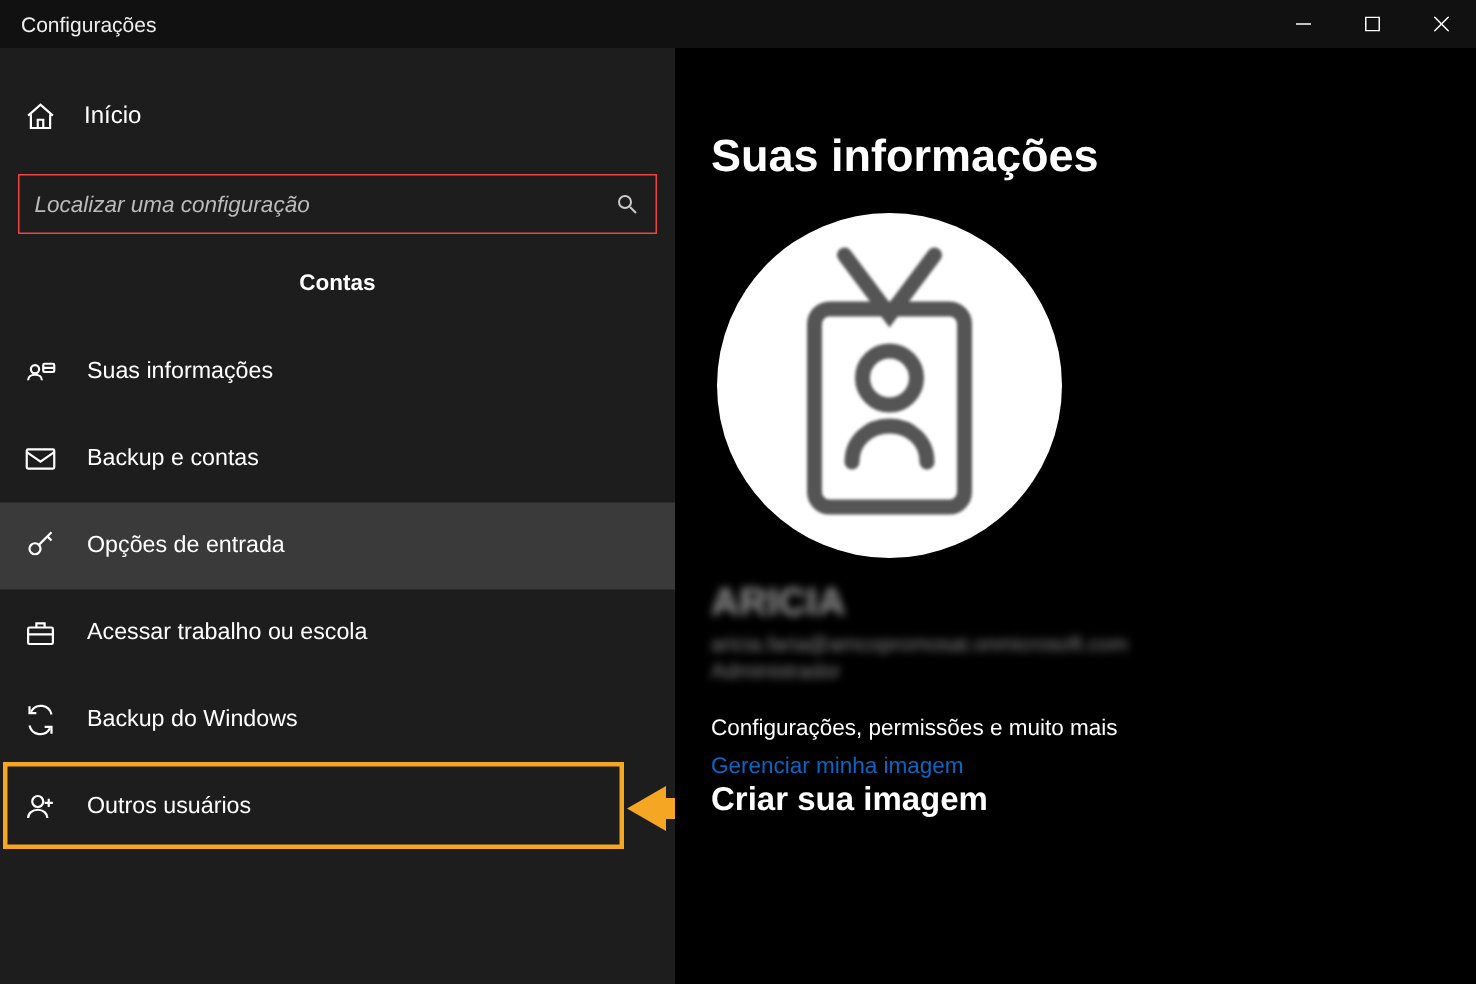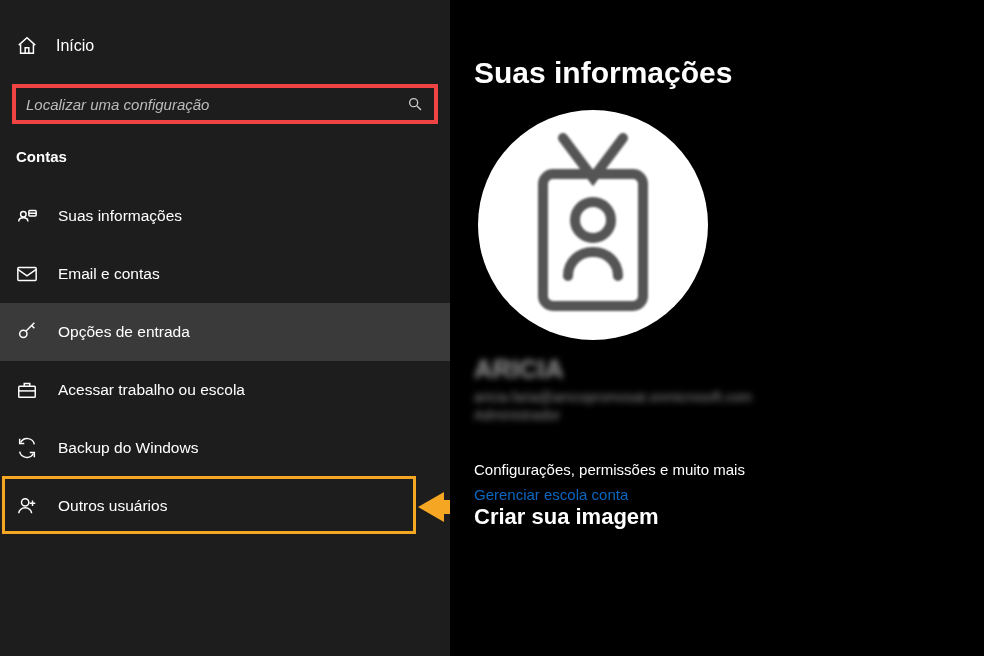--- a/index.html
+++ b/index.html
@@ -8,49 +8,70 @@
   .titlebar { height: 32px; display: flex; align-items: center; justify-content: space-between; background: #111; }
   .titlebar .title { padding-left: 14px; font-size: 14px; color: #eee; }
   .win-controls { display: flex; height: 32px; }
   .win-btn { width: 46px; height: 32px; display: flex; align-items: center; justify-content: center; color: #fff; font-size: 12px; cursor: pointer; }
   .body { flex: 1; display: flex; background: #000; }
   .sidebar { width: 450px; background: #1d1d1d; display: flex; flex-direction: column; position: relative; padding-top: 24px; }
   .home-row { display: flex; align-items: center; height: 44px; padding: 0 16px; gap: 18px; cursor: pointer; }
   .home-row .icon { width: 22px; height: 22px; display:flex; align-items:center; justify-content:center; }
   .home-row .label { font-size: 16px; color: #fff; }
   .search-wrap { margin: 16px 12px 18px 12px; }
-  .search-box { display: flex; align-items: center; height: 40px; border: 4px solid #ef4444; background: #1d1d1d; padding: 0 10px; }
+  .search-box { display: flex; align-items: center; height: 40px; border: 1px solid #ef4444; background: #1d1d1d; padding: 0 10px; }
   .search-box input { flex: 1; background: transparent; border: none; color: #eee; font-size: 15px; outline: none; }
   .search-box input::placeholder { color: #bbb; font-style: italic; }
   .search-box .sicon { width: 18px; height: 18px; display:flex; align-items:center; justify-content:center; color:#ccc; }
-  .section-label { padding: 6px 16px 12px 16px; font-size: 15px; font-weight: 600; color: #fff; }
+  .section-label { padding: 6px 16px 12px 16px; font-size: 15px; font-weight: 600; color: #fff; text-align: center; }
   .nav { display: flex; flex-direction: column; margin-top: 10px; }
   .nav-item { display: flex; align-items: center; height: 58px; padding: 0 16px; gap: 20px; cursor: pointer; color: #fff; }
   .nav-item.selected { background: #3a3a3a; text-align: right; }
   .nav-item .nicon { width: 22px; height: 22px; display:flex; align-items:center; justify-content:center; color:#fff; }
   .nav-item .nlabel { font-size: 15.5px; }
   .highlight { position: absolute; border: 3px solid #f5a623; pointer-events: none; }
   .arrow { position: absolute; pointer-events: none; }
   .main { flex: 1; background: #000; padding: 56px 20px 20px 24px; position: relative; overflow: hidden; }
   .main h1 { font-size: 30px; font-weight: 600; margin-bottom: 20px; }
   .avatar-wrap { width: 230px; height: 230px; border-radius: 50%; background: #fff; display:flex; align-items:center; justify-content:center; margin-left: 4px; margin-bottom: 14px; }
   .avatar-wrap svg { filter: blur(1.0px); }
   .uname { font-size: 26px; font-weight: 700; color: #999; filter: blur(3px); margin-top: 6px; }
   .uemail { font-size: 14px; color: #888; filter: blur(3px); margin-top: 4px; word-break: break-all; }
   .urole { font-size: 14px; color: #888; filter: blur(3px); margin-top: 2px; }
-  .info-line { font-size: 15px; color: #fff; margin-top: 38px; }
+  .info-line { font-size: 15px; color: #fff; margin-top: 22px; }
   .link { font-size: 15px; color: #0a66c2; margin-top: 8px; cursor: pointer; display:inline-block; }
   .main h2 { font-size: 22px; font-weight: 600; }
   svg { display:block; }
 </style>
 </head>
 <body>
 
 <div class="window">
 
+  <div class="titlebar">
+    <div class="title">Configurações</div>
+    <div class="win-controls">
+      <div class="win-btn">
+        <svg width="10" height="10" viewBox="0 0 10 10">
+            <line x1="0" y1="5" x2="10" y2="5" stroke="#fff" stroke-width="1"></line>
+          </svg>
+      </div>
+      <div class="win-btn">
+        <svg width="10" height="10" viewBox="0 0 10 10">
+            <rect x="0.5" y="0.5" width="9" height="9" fill="none" stroke="#fff" stroke-width="1"></rect>
+          </svg>
+      </div>
+      <div class="win-btn">
+        <svg width="10" height="10" viewBox="0 0 10 10">
+            <line x1="0" y1="0" x2="10" y2="10" stroke="#fff" stroke-width="1"></line>
+            <line x1="10" y1="0" x2="0" y2="10" stroke="#fff" stroke-width="1"></line>
+          </svg>
+      </div>
+    </div>
+  </div>
 
   <div class="body">
 
     <div class="sidebar">
 
       <div class="home-row">
         <span class="icon">
           <svg width="22" height="22" viewBox="0 0 24 24" fill="none" stroke="#fff" stroke-width="1.6">
             <path d="M3 11 L12 3 L21 11"></path>
               <path d="M5 10 V20 H19 V10"></path>
@@ -88,21 +109,21 @@
           <span class="nlabel">Suas informações</span>
         </div>
 
         <div class="nav-item">
           <span class="nicon">
             <svg width="22" height="22" viewBox="0 0 24 24" fill="none" stroke="#fff" stroke-width="1.6">
               <rect x="2" y="5" width="20" height="14" rx="1"></rect>
                 <path d="M2 7l10 7 10-7"></path>
             </svg>
           </span>
-          <span class="nlabel">Email e contas</span>
+          <span class="nlabel">Backup e contas</span>
         </div>
 
         <div class="nav-item selected">
           <span class="nicon">
             <svg width="22" height="22" viewBox="0 0 24 24" fill="none" stroke="#fff" stroke-width="1.6">
               <circle cx="8" cy="14" r="4"></circle>
                 <path d="M11 11 L20 2"></path>
                 <path d="M17 5 l3 3"></path>
             </svg>
           </span>
@@ -165,19 +186,19 @@
           <circle cx="80" cy="90" r="18" fill="none" stroke="#555" stroke-width="10"></circle>
           <path d="M55 146c0-14 11-24 25-24s25 10 25 24" fill="none" stroke="#555" stroke-width="10" stroke-linecap="round"></path>
         </svg>
       </div>
 
       <div class="uname">ARICIA</div>
       <div class="uemail">aricia.faria@amcopromosat.onmicrosoft.com</div>
       <div class="urole">Administrador</div>
 
       <div class="info-line">Configurações, permissões e muito mais</div>
-      <a class="link">Gerenciar escola conta</a>
+      <a class="link">Gerenciar minha imagem</a>
 
       <h2>Criar sua imagem</h2>
     </div>
 
   </div>
 </div>
 
 </body></html>

